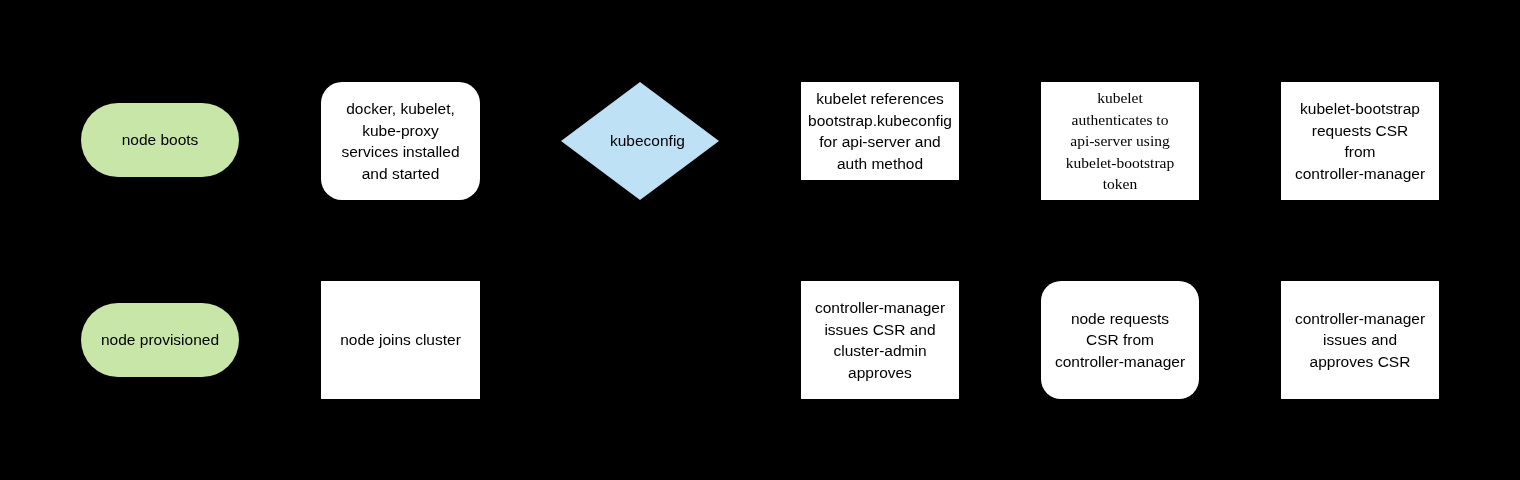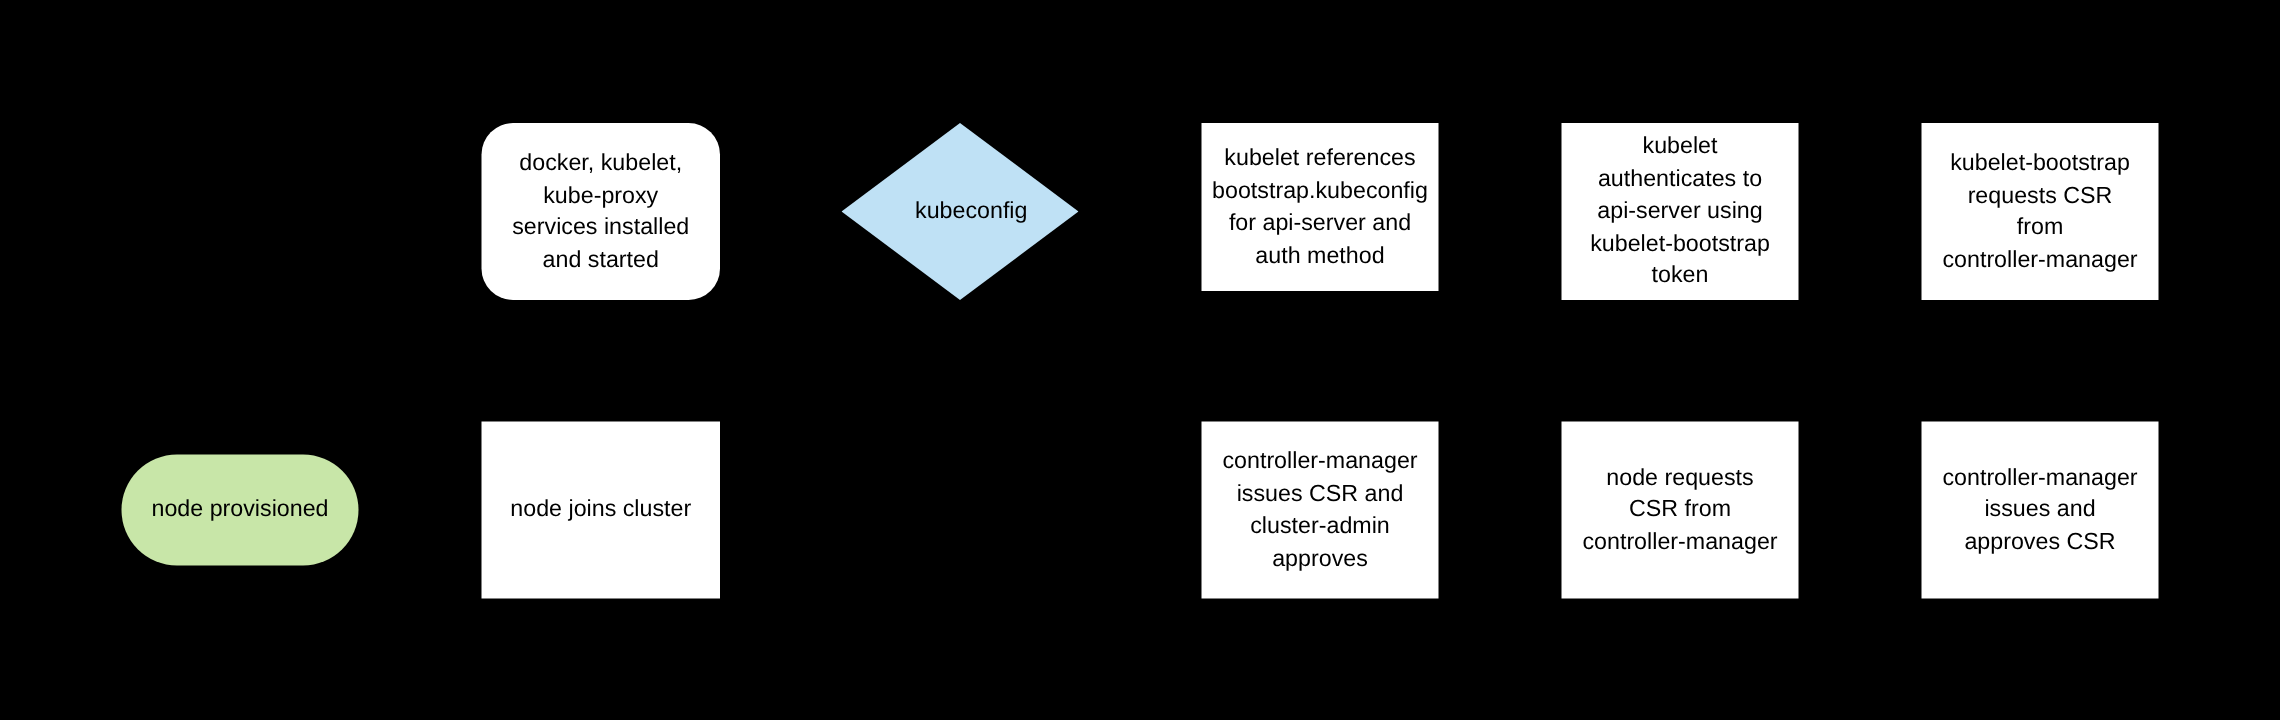--- a/index.html
+++ b/index.html
@@ -53,60 +53,61 @@
   .overflow-text {
     overflow: visible;
     white-space: pre-line;
   }
 </style>
 </head>
 <body>
 
 <div id="canvas">
 
+  <div class="node node-pill overflow-text" style="left:81px; top:103px; width:158px; height:74px;">node boots</div>
 
   <div class="node node-box overflow-text" style="left:321px; top:82px; width:159px; height:118px;border-radius:21px;">docker, kubelet,
 kube-proxy
 services installed
 and started</div>
 
   <div class="node node-diamond" style="left:561px; top:82px; width:158px; height:118px;">
     <svg class="diamond-shape" viewBox="0 0 158 118" preserveAspectRatio="none">
       <polygon points="79,0 158,59 79,118 0,59" fill="#bfe1f5"></polygon>
     </svg>
     <span class="diamond-label">kubeconfig</span>
   </div>
 
-  <div class="node node-box overflow-text" style="left:801px; top:82px; width:158px; height:112px;text-align:center;">kubelet references
+  <div class="node node-box overflow-text" style="left:801px; top:82px; width:158px; height:98px;text-align:center;">kubelet references
 bootstrap.kubeconfig
 for api-server and
 auth method</div>
 
-  <div class="node node-box overflow-text" style="left:1041px; top:82px; width:158px; height:118px;">kubelet
+  <div class="node node-box overflow-text" style="left:1041px; top:82px; width:158px; height:118px;font-family:Liberation Serif, serif;">kubelet
 authenticates to
 api-server using
 kubelet-bootstrap
 token</div>
 
   <div class="node node-box overflow-text" style="left:1281px; top:82px; width:158px; height:118px;">kubelet-bootstrap
 requests CSR
 from
 controller-manager</div>
 
   <div class="node node-box overflow-text" style="left:321px; top:281px; width:159px; height:118px;">node joins cluster</div>
 
   <div class="node node-pill overflow-text" style="left:81px; top:303px; width:158px; height:74px;">node provisioned</div>
 
 
   <div class="node node-box overflow-text" style="left:801px; top:281px; width:158px; height:118px;">controller-manager
 issues CSR and
 cluster-admin
 approves</div>
 
-  <div class="node node-box overflow-text" style="left:1041px; top:281px; width:158px; height:118px;">node requests
+  <div class="node node-box overflow-text" style="left:1041px; top:281px; width:158px; height:118px;border-radius:20px;">node requests
 CSR from
 controller-manager</div>
 
   <div class="node node-box overflow-text" style="left:1281px; top:281px; width:158px; height:118px;">controller-manager
 issues and
 approves CSR</div>
 
 </div>
 
 </body></html>

